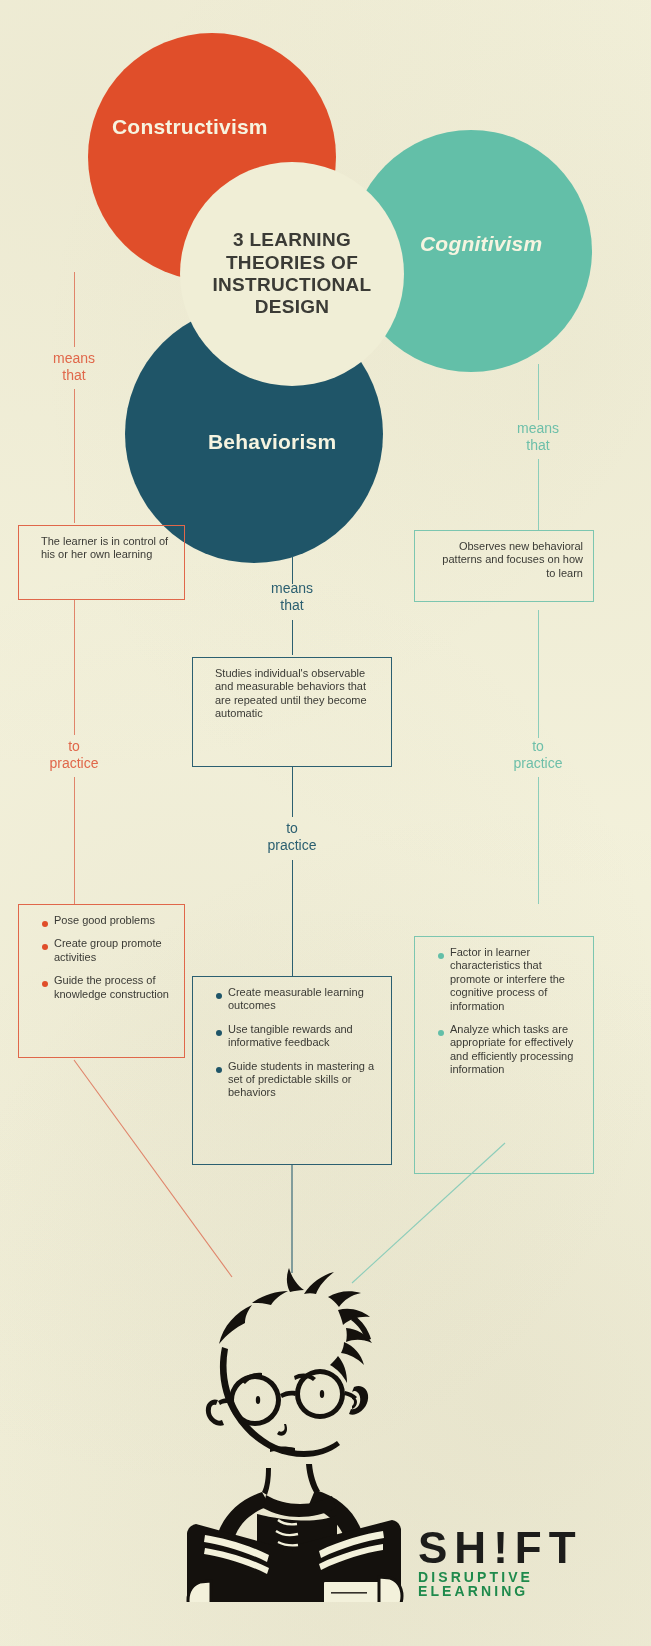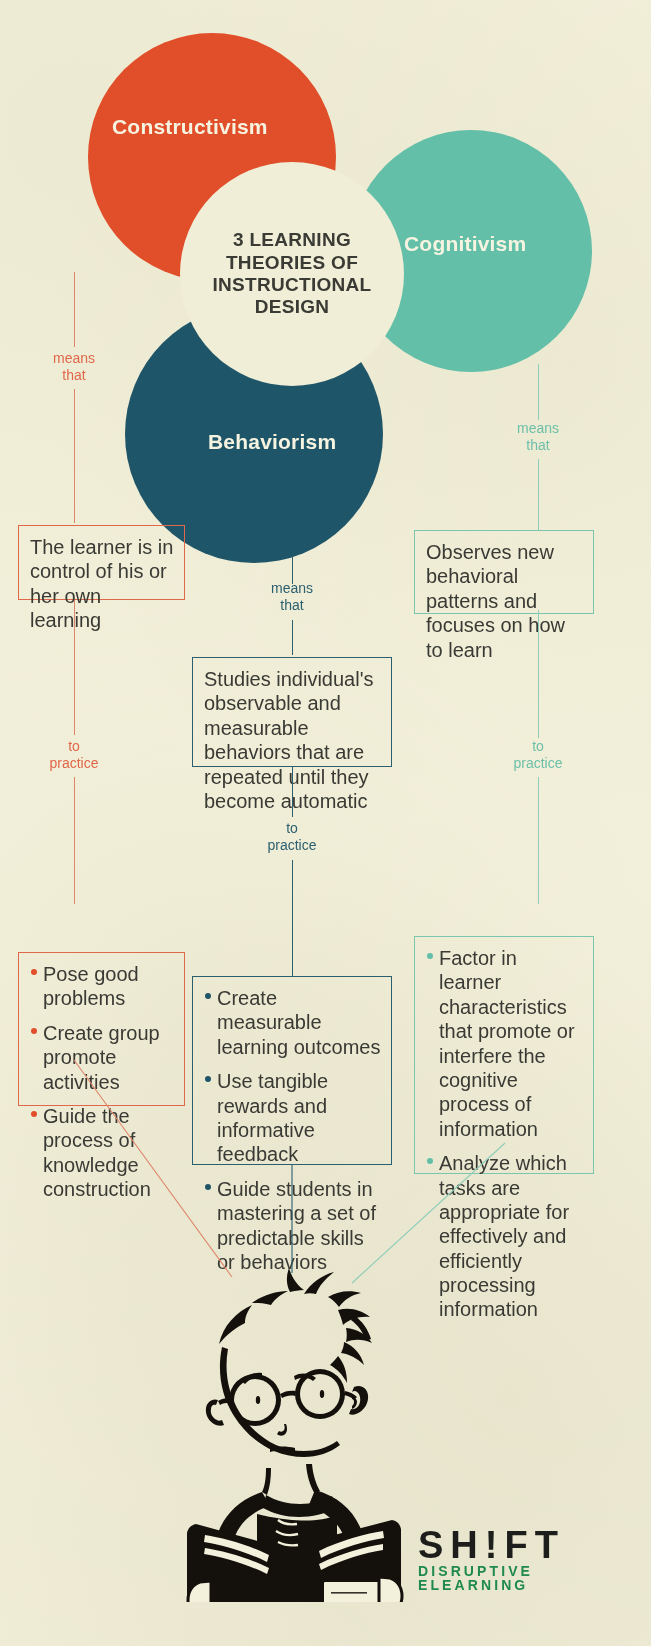--- a/index.html
+++ b/index.html
@@ -67,23 +67,23 @@
     white-space: pre-line;
   }
 
   
   .box {
     position: absolute;
     box-sizing: border-box;
     border: 1px solid #000;
     background: transparent;
     color: #3a3a35;
-    font-size: 20px;
+    font-size: 11px;
     line-height: 1.22;
-    padding: 9px 10px 9px 11px;
+    padding: 9px 10px 9px 22px;
   }
   .box p { margin: 0; }
   .bullet-box ul { margin: 0; padding: 0; list-style: none; }
   .bullet-box li {
     position: relative;
     padding-left: 13px;
     margin-bottom: 10px;
     text-indent: 0;
   }
   .bullet-box li:last-child { margin-bottom: 0; }
@@ -112,21 +112,21 @@
   .l-dark { background: #2b5f70; }
 
   
   .diag { position: absolute; }
 
   
   .logo-wrap { position: absolute; left: 418px; top: 1526px; width: 190px; }
   .logo-word {
     color: #1d1d1b;
     font-weight: bold;
-    font-size: 38px;
+    font-size: 44px;
     letter-spacing: 7px;
     line-height: 1;
     font-family: "Liberation Sans", sans-serif;
   }
   .logo-word .bang { color: #1d1d1b; }
   .logo-tag {
     color: #1f8a4c;
     font-weight: bold;
     font-size: 14px;
     letter-spacing: 3.1px;
@@ -140,21 +140,21 @@
 <div class="page">
   <div class="grain"></div>
 
   <div>
     <div class="venn" id="circle-constructivism"></div>
     <div class="venn" id="circle-cognitivism"></div>
     <div class="venn" id="circle-behaviorism"></div>
     <div class="venn" id="circle-center"></div>
 
     <div class="venn-label" style="left:112px; top:115px;">Constructivism</div>
-    <div class="venn-label" style="left:404px; top:232px;">Cognitivism</div>
+    <div class="venn-label" style="left:420px; top:232px;font-style:italic;">Cognitivism</div>
     <div class="venn-label" style="left:184px; top:430px;margin-left:24px;">Behaviorism</div>
 
     <div class="center-title">3 LEARNING
 THEORIES OF
 INSTRUCTIONAL
 DESIGN</div>
   </div>
 
   <div>
 
@@ -165,21 +165,21 @@
 
     <div class="box c-red" style="left:18px; top:525px; width:167px; height:75px;">
       <p>The learner is in control of his or her own learning</p>
     </div>
 
     <div class="vline l-red" style="left:74px; top:600px; height:135px;"></div>
     <div class="conn-label t-red" style="left:24px; top:738px; width:100px;">to
 practice</div>
     <div class="vline l-red" style="left:74px; top:777px; height:127px;"></div>
 
-    <div class="box bullet-box c-red" style="left:18px; top:904px; width:167px; height:154px;margin-top:48px;">
+    <div class="box bullet-box c-red" style="left:18px; top:904px; width:167px; height:154px;">
       <ul>
         <li>Pose good problems</li>
         <li>Create group promote activities</li>
         <li>Guide the process of knowledge construction</li>
       </ul>
     </div>
   </div>
 
   <div>
     <div class="vline l-dark" style="left:292px; top:556px; height:28px;"></div>
@@ -204,21 +204,21 @@
       </ul>
     </div>
   </div>
 
   <div>
     <div class="vline l-teal" style="left:538px; top:364px; height:56px;"></div>
     <div class="conn-label t-teal" style="left:488px; top:420px; width:100px;">means
 that</div>
     <div class="vline l-teal" style="left:538px; top:459px; height:71px;"></div>
 
-    <div class="box c-teal" style="left:414px; top:530px; width:180px; height:84px;">
+    <div class="box c-teal" style="left:414px; top:530px; width:180px; height:72px;text-align:right;">
       <p>Observes new behavioral patterns and focuses on how to learn</p>
     </div>
 
     <div class="vline l-teal" style="left:538px; top:610px; height:128px;"></div>
     <div class="conn-label t-teal" style="left:488px; top:738px; width:100px;">to
 practice</div>
     <div class="vline l-teal" style="left:538px; top:777px; height:127px;"></div>
 
     <div class="box bullet-box c-teal" style="left:414px; top:904px; width:180px; height:238px;margin-top:32px;">
       <ul>

